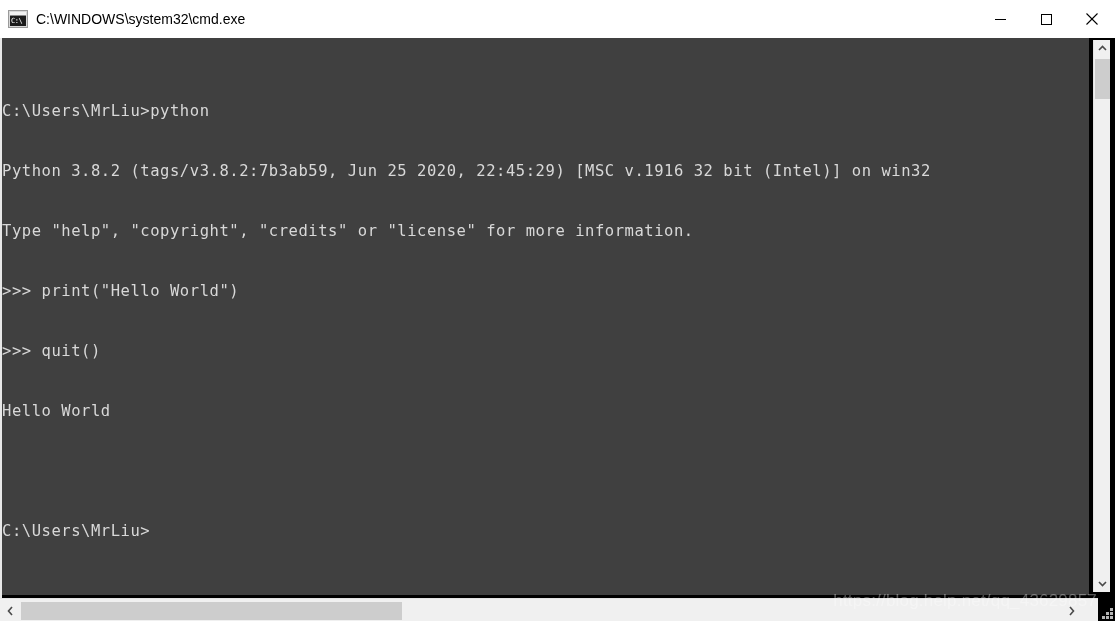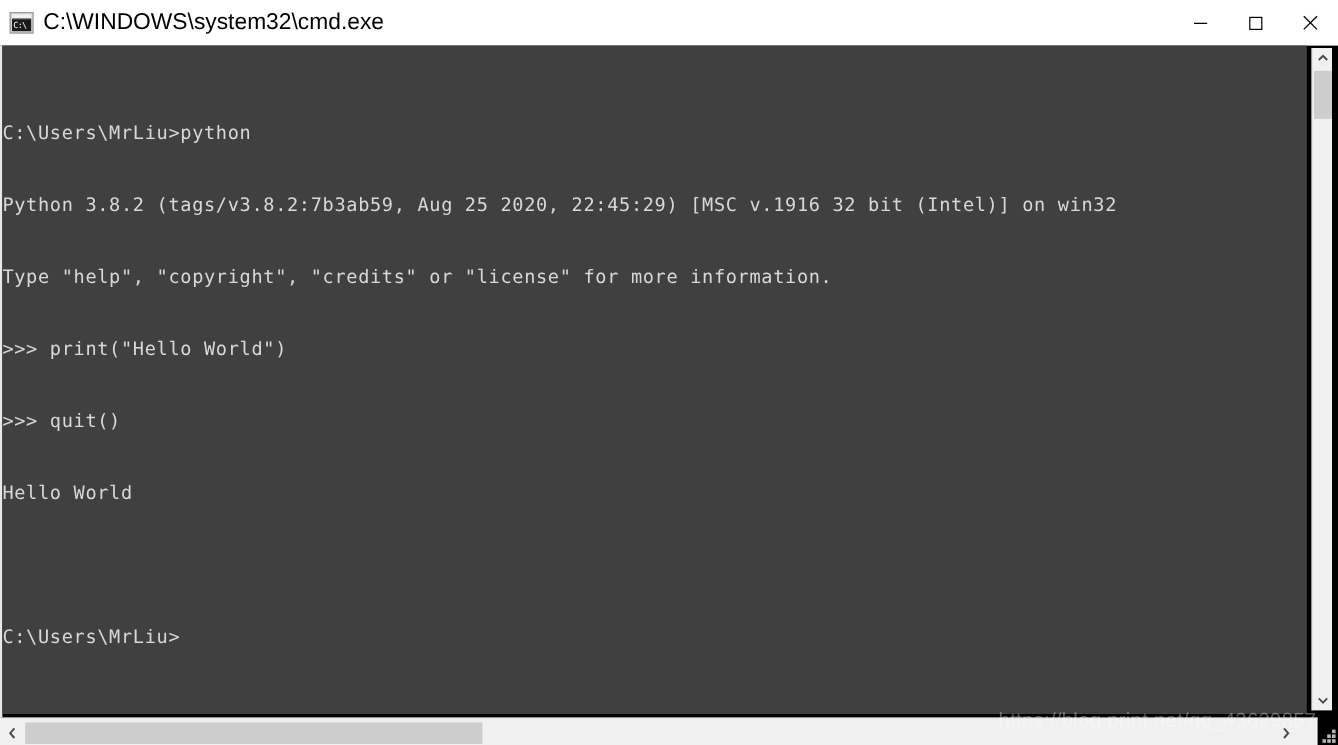--- a/index.html
+++ b/index.html
@@ -67,21 +67,21 @@
     font-size: 7px;
     line-height: 10px;
     letter-spacing: -0.5px;
     text-align: left;
     padding-left: 1px;
     box-sizing: border-box;
     overflow: hidden;
   }
   .title-text {
     font-family: "Liberation Sans", sans-serif;
-    font-size: 19px;
+    font-size: 14px;
     color: #000000;
     white-space: nowrap;
   }
 
   .win-controls {
     position: absolute;
     right: 0; top: 0;
     height: 38px;
     display: flex;
     align-items: stretch;
@@ -269,21 +269,21 @@
       </div>
     </div>
   </div>
 
   <div class="console-frame"></div>
   <div class="console-edge-left"></div>
 
   <div class="console">
     <div class="console-lines">
       <div class="console-line">C:\Users\MrLiu&gt;python</div>
-      <div class="console-line">Python 3.8.2 (tags/v3.8.2:7b3ab59, Aug 25 2020, 22:45:29) [MSC v.1916 32 bit (Intel)] on win32</div>
+      <div class="console-line">Python 3.8.2 (tags/v3.8.2:7b3ab59, Jun 25 2020, 22:45:29) [MSC v.1916 32 bit (Intel)] on win32</div>
       <div class="console-line">Type "help", "copyright", "credits" or "license" for more information.</div>
       <div class="console-line">&gt;&gt;&gt; print("Hello World")</div>
       <div class="console-line">&gt;&gt;&gt; quit()</div>
       <div class="console-line">Hello World</div>
       <div class="console-line"></div>
       <div class="console-line">C:\Users\MrLiu&gt;</div>
     </div>
   </div>
 
   <div class="vscroll">
@@ -316,15 +316,15 @@
 
   <div class="grip">
     <i></i>
       <i></i>
       <i></i>
       <i></i>
       <i></i>
       <i></i>
   </div>
 
-  <div class="watermark">https://blog.print.net/qq_43629857</div>
+  <div class="watermark">https://blog.help.net/qq_43629857</div>
 
 </div>
 
 </body></html>

